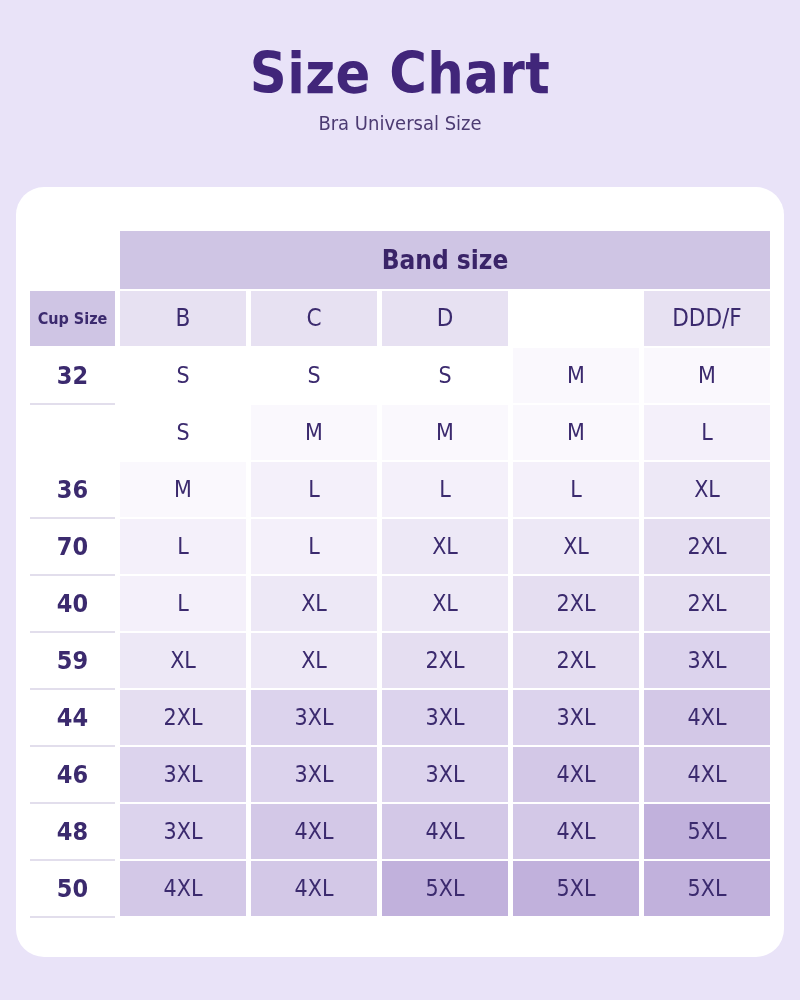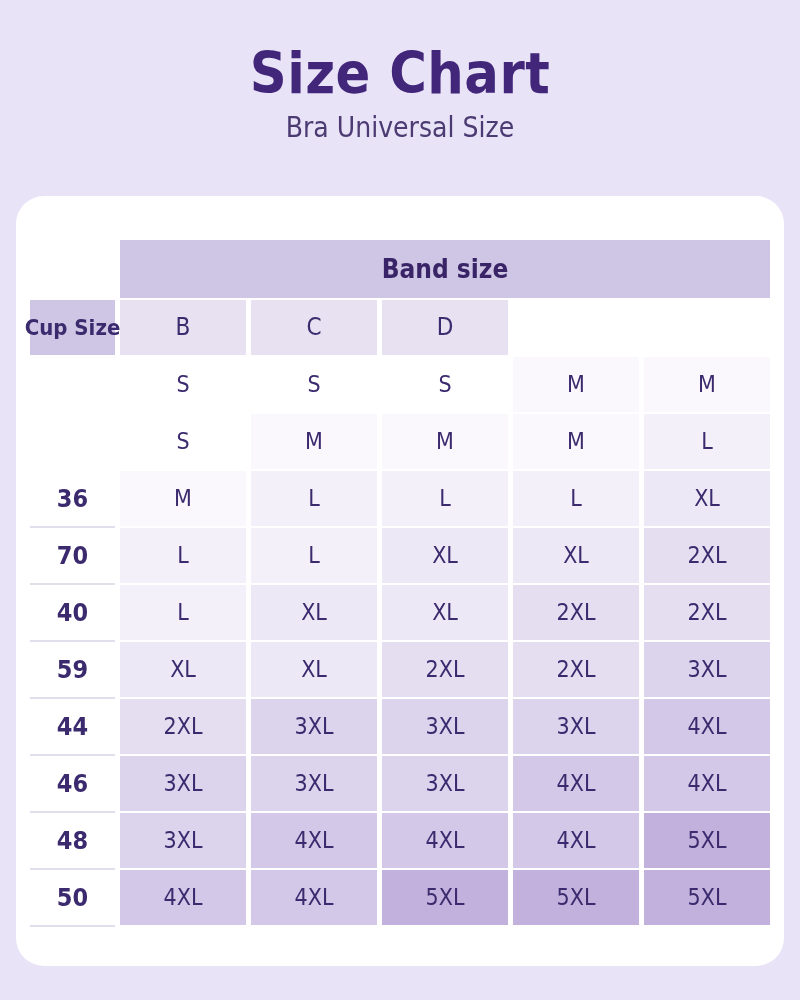--- a/index.html
+++ b/index.html
@@ -16,21 +16,21 @@
   h1.title {
     margin: 0;
     font-size: 57px;
     line-height: 1.1;
     font-weight: bold;
     color: #41267A;
     letter-spacing: 0.5px;
   }
   p.subtitle {
     margin: 6px 0 0 0;
-    font-size: 28px;
+    font-size: 20px;
     font-weight: 500;
     color: #4C3B72;
   }
   .card {
     width: 768px;
     height: 770px;
     margin: 52px auto 0 auto;
     background: #FFFFFF;
     border-radius: 28px;
     padding: 44px 14px 0 14px;
@@ -53,21 +53,21 @@
     grid-row: 1;
     background: #CFC5E4;
     font-size: 26px;
     font-weight: bold;
     color: #3A2468;
   }
   .corner-header {
     grid-column: 1;
     grid-row: 2;
     background: #CFC5E4;
-    font-size: 22px;
+    font-size: 16px;
     font-weight: bold;
   }
   .col-header {
     background: #E7E1F2;
     font-size: 24px;
     font-weight: 500;
   }
   .cup-cell {
     background: #FFFFFF;
     font-size: 25px;
@@ -88,20 +88,22 @@
 </header>
 
 <section class="card">
   <div class="size-table">
     <div class="cell band-header">Band size</div>
     <div class="cell corner-header">Cup Size</div>
 
   <div class="cell col-header" style="grid-area: 2 / 2;">B</div>
       <div class="cell col-header" style="grid-area: 2 / 3;">C</div>
       <div class="cell col-header" style="grid-area: 2 / 4;">D</div>
+      <div class="cell col-header" style="grid-area: 2 / 6;">DDD/F</div>
+      <div class="cell cup-cell" style="grid-area: 3 / 1;">32</div>
       <div class="cell val-cell" style="grid-area: 3 / 2; background: rgb(255, 255, 255);">S</div>
       <div class="cell val-cell" style="grid-area: 3 / 3; background: rgb(255, 255, 255);">S</div>
       <div class="cell val-cell" style="grid-area: 3 / 4; background: rgb(255, 255, 255);">S</div>
       <div class="cell val-cell" style="grid-area: 3 / 5; background: rgb(250, 248, 253);">M</div>
       <div class="cell val-cell" style="grid-area: 3 / 6; background: rgb(250, 248, 253);">M</div>
       <div class="cell val-cell" style="grid-area: 4 / 2; background: rgb(255, 255, 255);">S</div>
       <div class="cell val-cell" style="grid-area: 4 / 3; background: rgb(250, 248, 253);">M</div>
       <div class="cell val-cell" style="grid-area: 4 / 4; background: rgb(250, 248, 253);">M</div>
       <div class="cell val-cell" style="grid-area: 4 / 5; background: rgb(250, 248, 253);">M</div>
       <div class="cell val-cell" style="grid-area: 4 / 6; background: rgb(244, 240, 250);">L</div>

